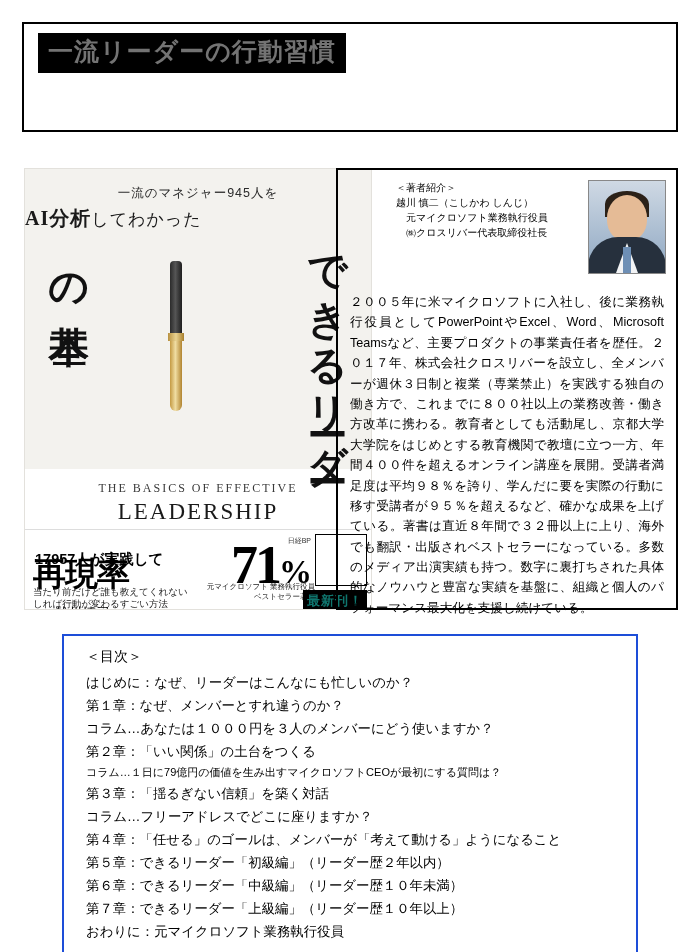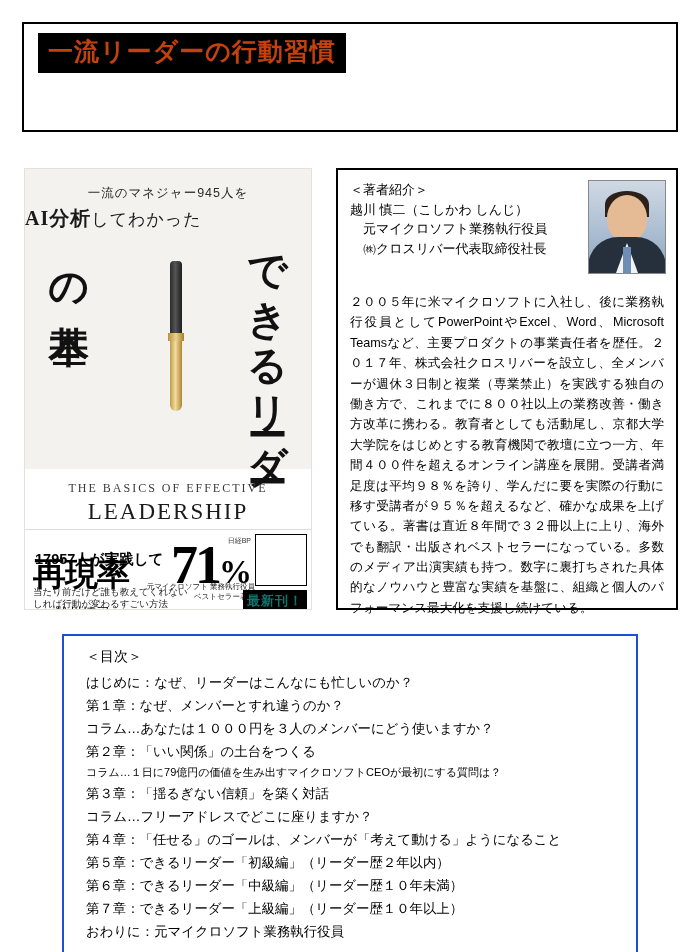--- a/index.html
+++ b/index.html
@@ -28,21 +28,21 @@
   }
   .header-title-row {
     position: absolute;
     left: 14px;
     top: 9px;
     display: flex;
     align-items: center;
   }
   .header-title {
     background: #000000;
-    color: #c2410c;
+    color: #737373;
     font-size: 25px;
     font-weight: bold;
     letter-spacing: 1px;
     padding: 5px 10px 7px 10px;
     white-space: nowrap;
     line-height: 1.1;
   }
   .header-sub {
     position: absolute;
     right: 18px;
@@ -51,21 +51,21 @@
     font-weight: bold;
     letter-spacing: 1px;
     white-space: nowrap;
   }
 
   
   .cover {
     position: absolute;
     left: 24px;
     top: 168px;
-    width: 288px;
+    width: 348px;
     height: 442px;
     background: linear-gradient(180deg,#f2f1ed 0%, #efeee9 55%, #ffffff 56%, #ffffff 100%);
     border: 1px solid #e3e1dc;
     box-sizing: border-box;
     overflow: hidden;
   }
   .cover-top {
     position: absolute;
     left: 0; top: 0; width: 100%; height: 300px;
     background: #f3f2ee;
@@ -213,23 +213,24 @@
     position: absolute;
     left: 336px;
     top: 168px;
     width: 342px;
     height: 442px;
     border: 2px solid #000;
     box-sizing: border-box;
     padding: 10px 12px;
   }
   .author-head {
-    font-size: 13px;
+    font-size: 10px;
     line-height: 1.5;
     white-space: pre-line;
+    margin-left: 46px;
   }
   .author-photo {
     position: absolute;
     right: 10px;
     top: 10px;
     width: 76px;
     height: 92px;
     border: 1px solid #888;
     overflow: hidden;
     background: linear-gradient(180deg,#cfd9e4,#8ea7c2);

